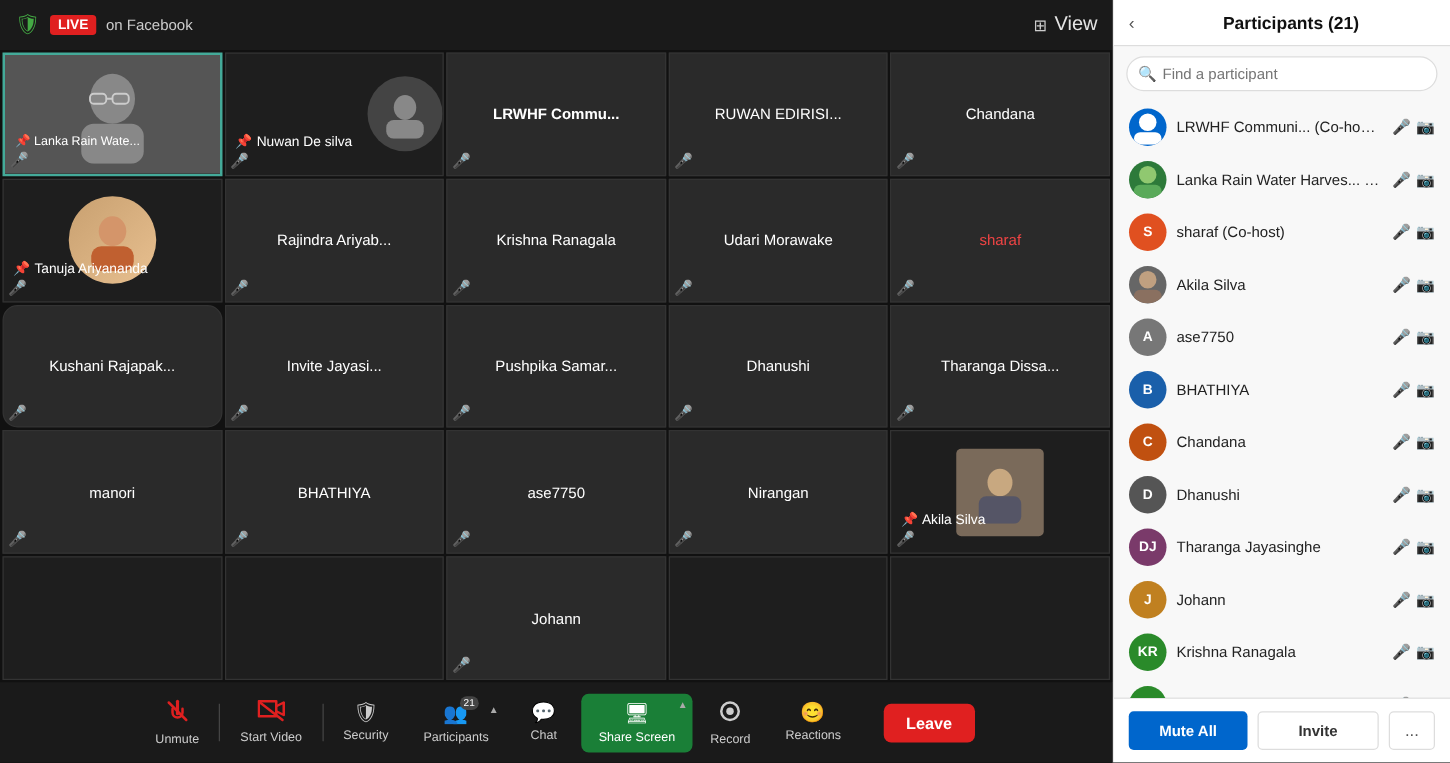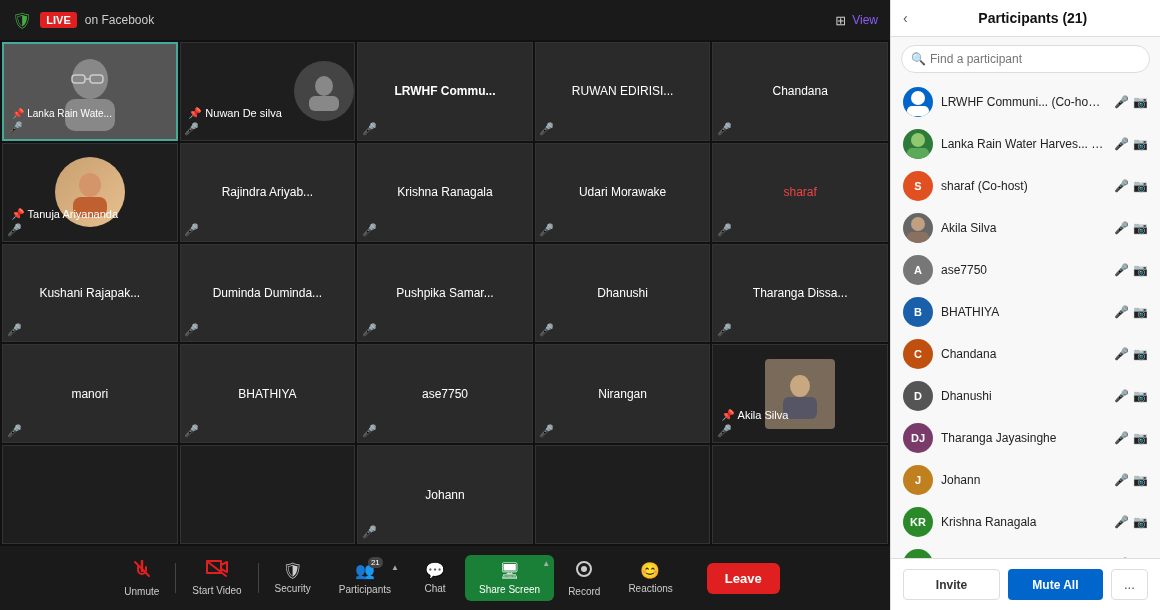--- a/index.html
+++ b/index.html
@@ -298,21 +298,21 @@
 
   <div class="top-bar">
     <div class="top-bar-left">
 
       <span style="color:#4a4; font-size:16px;">🛡</span>
       <span class="live-badge">LIVE</span>
       <span class="facebook-text">on Facebook</span>
     </div>
     <div class="top-bar-right">
       <span style="color:#ccc; font-size:13px;">⊞</span>
-      <span style="color:#8b5cf6; font-size:12px; cursor:pointer;">View</span>
+      <span style="color:#e5e5e5; font-size:16px; cursor:pointer;">View</span>
     </div>
   </div>
 
   <div class="video-grid">
 
     <div class="video-cell" style="background:#404040; border:2px solid #4a9;">
       <div style="width:100%;height:100%;display:flex;align-items:center;justify-content:center;background:#555;">
 
         <svg width="80" height="80" viewBox="0 0 80 80">
           <ellipse cx="40" cy="28" rx="18" ry="20" fill="#888"></ellipse>
@@ -386,27 +386,27 @@
     <div class="video-cell" style="background:#2a2a2a;">
       <span style="color:white;font-size:12px;text-align:center;padding:4px;">Udari Morawake</span>
       <div class="mute-icon">🎤</div>
     </div>
 
     <div class="video-cell" style="background:#2a2a2a;">
       <span style="color:#ef4444;font-size:12px;text-align:center;padding:4px;">sharaf</span>
       <div class="mute-icon">🎤</div>
     </div>
 
-    <div class="video-cell" style="background:#2a2a2a;">
+    <div class="video-cell" style="background:#2a2a2a;border-radius:12px;">
       <span style="color:white;font-size:12px;text-align:center;padding:4px;">Kushani Rajapak...</span>
       <div class="mute-icon">🎤</div>
     </div>
 
     <div class="video-cell" style="background:#2a2a2a;">
-      <span style="color:white;font-size:12px;text-align:center;padding:4px;">Duminda Duminda...</span>
+      <span style="color:white;font-size:12px;text-align:center;padding:4px;">Invite Jayasi...</span>
       <div class="mute-icon">🎤</div>
     </div>
 
     <div class="video-cell" style="background:#2a2a2a;">
       <span style="color:white;font-size:12px;padding:4px;">Pushpika  Samar...</span>
       <div class="mute-icon">🎤</div>
     </div>
 
     <div class="video-cell" style="background:#2a2a2a;">
       <span style="color:white;font-size:12px;text-align:center;padding:4px;">Dhanushi</span>
@@ -669,18 +669,18 @@
       <span class="p-name">Kushani Rajapaksha</span>
       <div class="p-icons">
         <span class="p-icon">🎤</span>
         <span class="p-icon">📷</span>
       </div>
     </div>
 
   </div>
 
   <div class="panel-footer">
+    <button class="footer-btn footer-btn-blue">Mute All</button>
     <button class="footer-btn">Invite</button>
-    <button class="footer-btn footer-btn-blue">Mute All</button>
     <button class="footer-more">...</button>
   </div>
 
 </div>
 
 </body></html>

